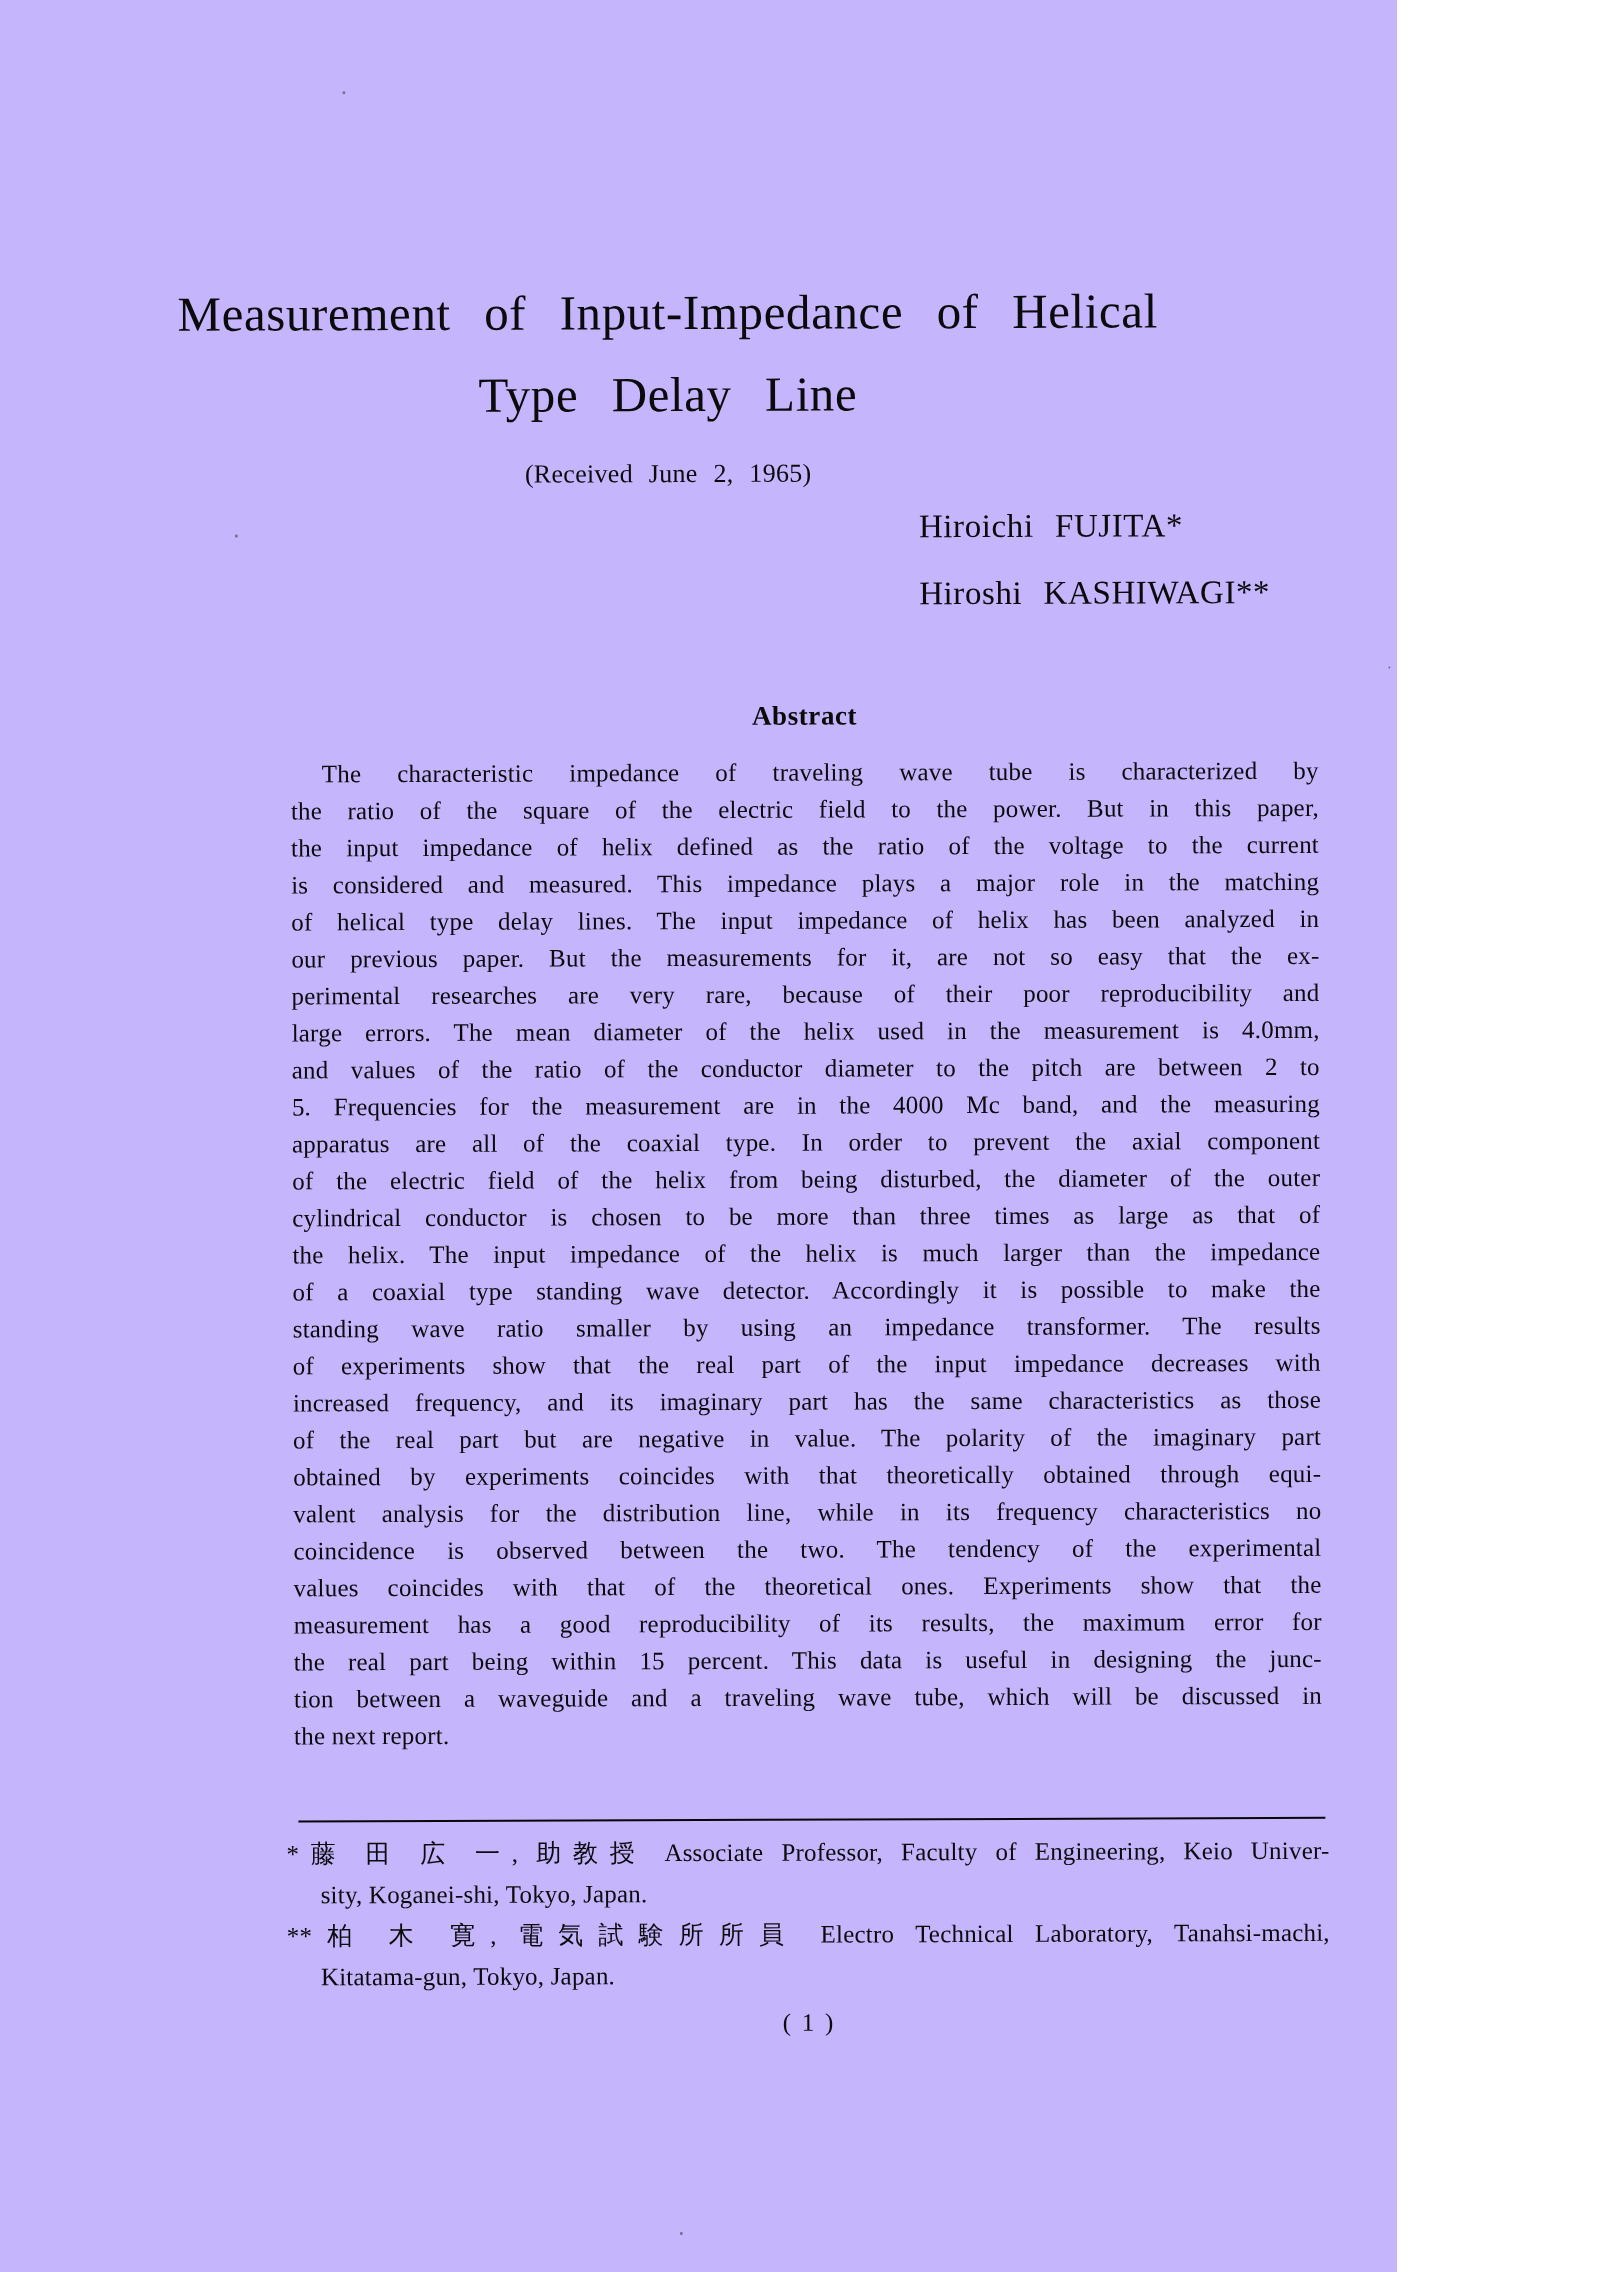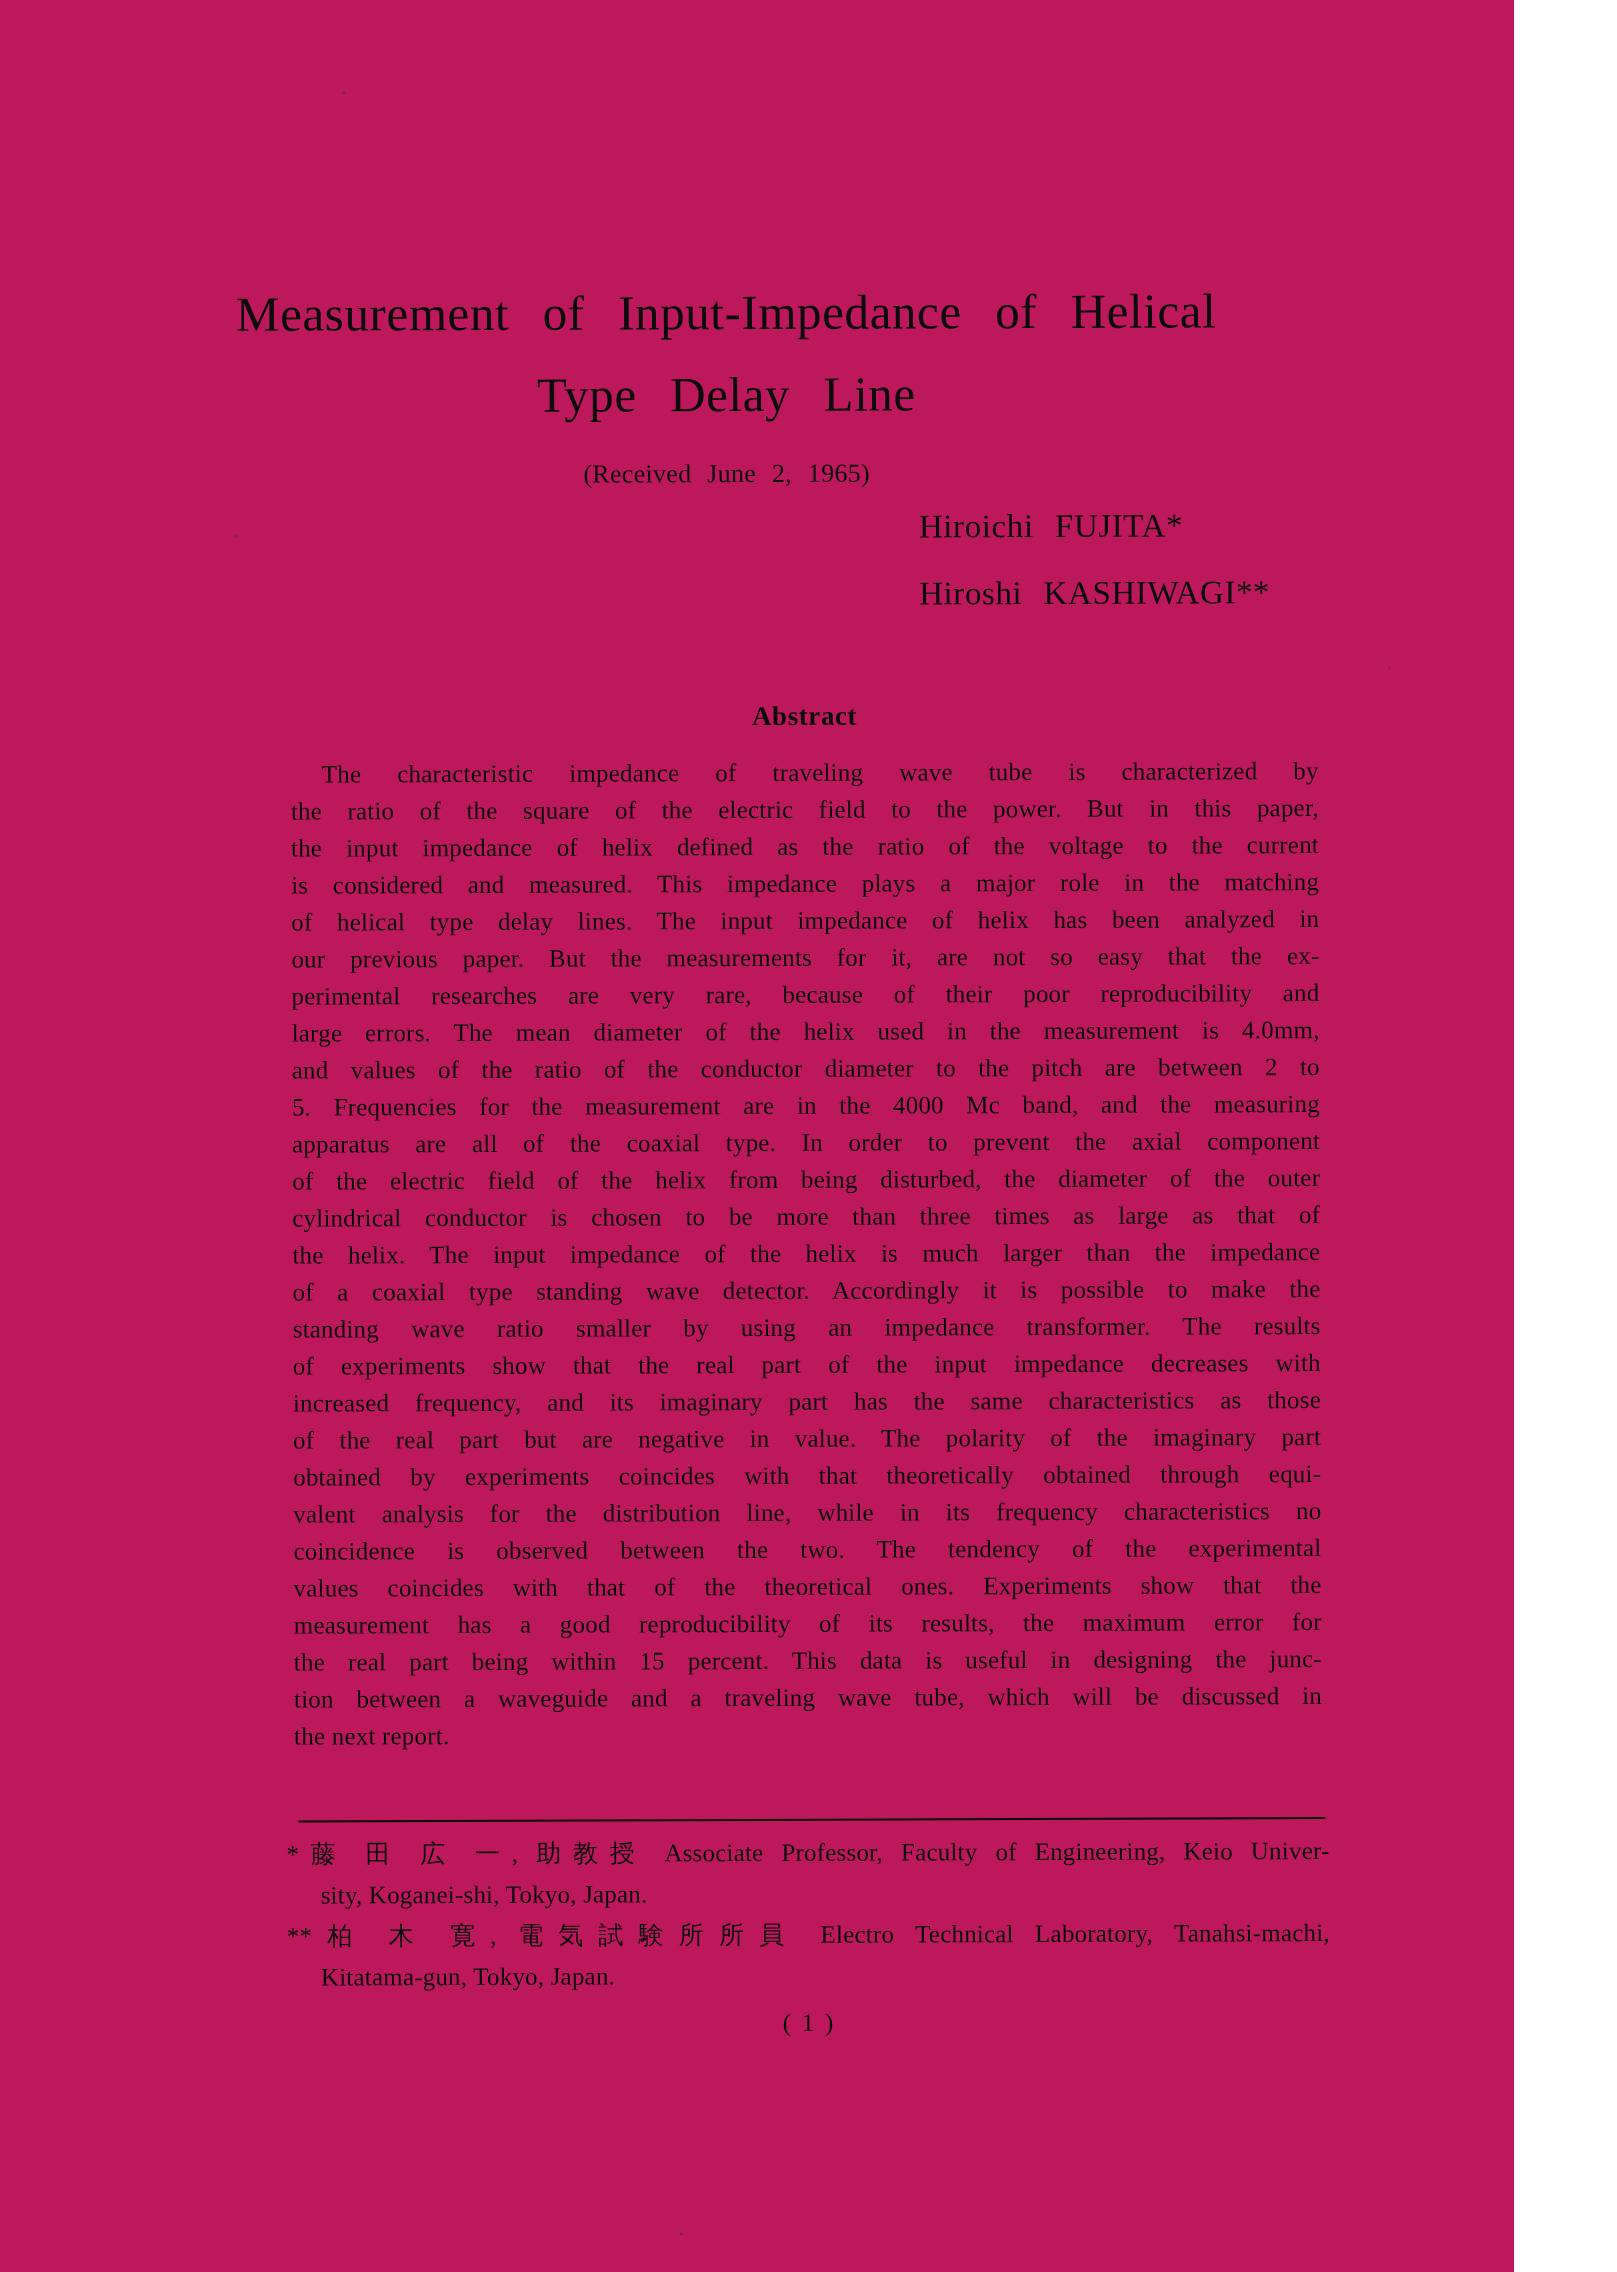--- a/index.html
+++ b/index.html
@@ -1,20 +1,20 @@
 <!DOCTYPE html>
 <html style="font-size:9px"><head>
 <meta charset="utf-8">
 <style>
   html, body { margin: 0; padding: 0; background: #ffffff; }
   .page {
     position: relative;
-    width: 1514px;
+    width: 1397px;
     height: 2273px;
-    background: #be185d;
+    background: #c4b5fd;
     overflow: hidden;
     font-family: "Liberation Serif", "DejaVu Serif", serif;
     color: #0b0b0b;
   }
   .content {
     position: absolute;
     inset: 0;
     transform: rotate(-0.2deg);
     transform-origin: 50% 50%;
   }

